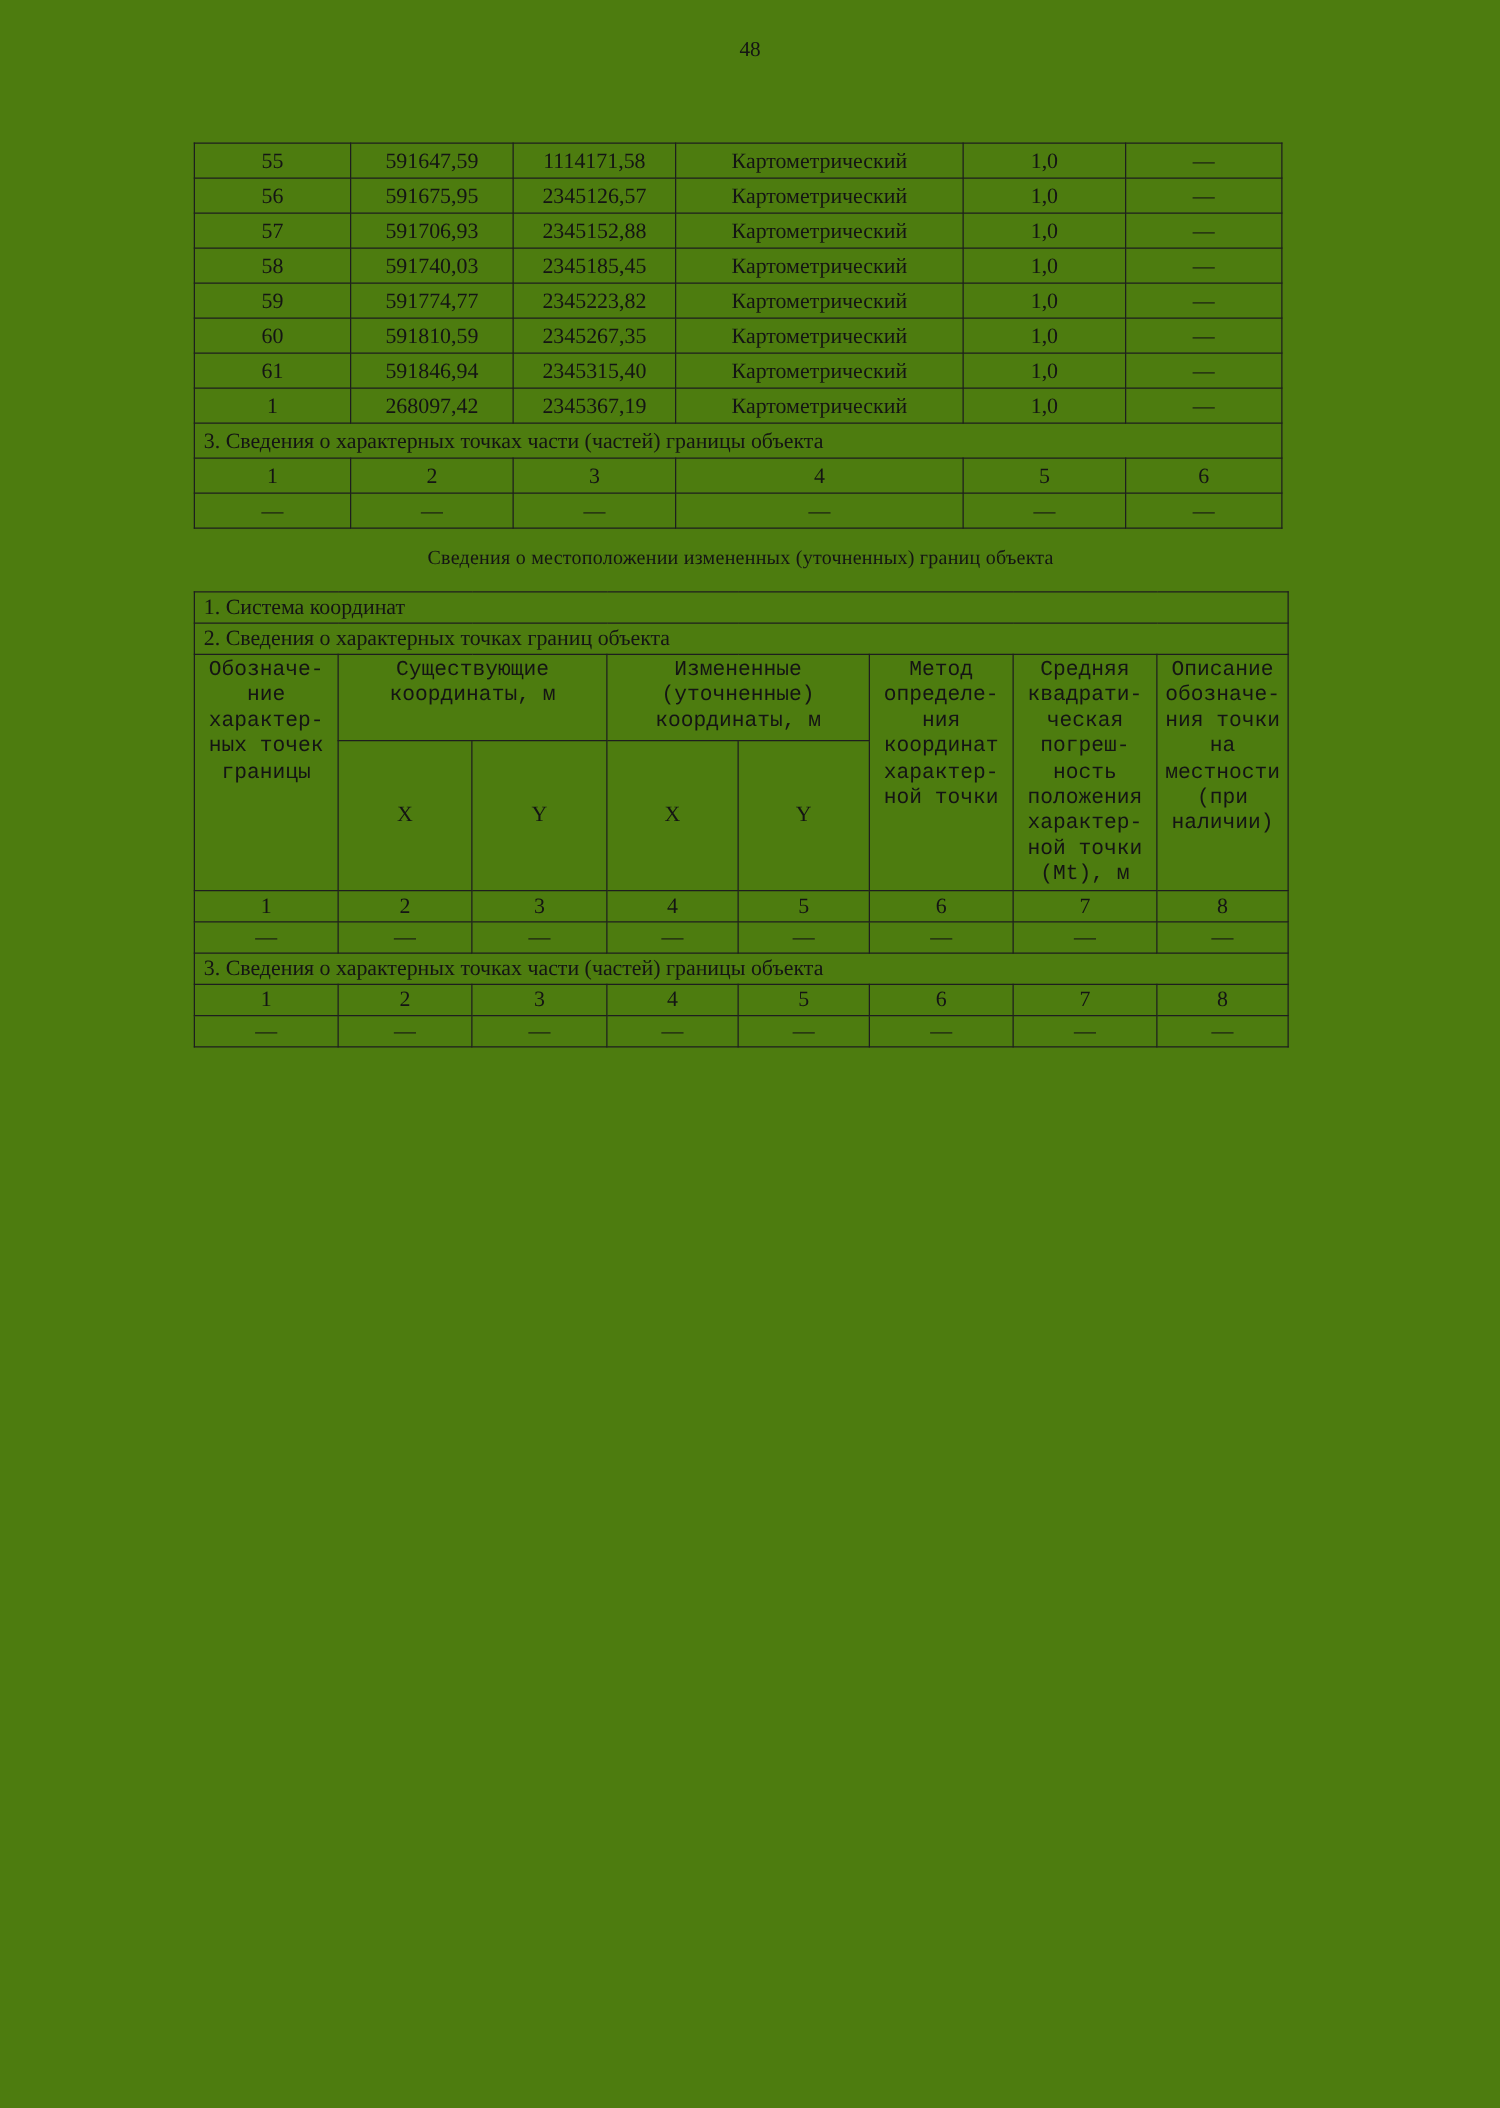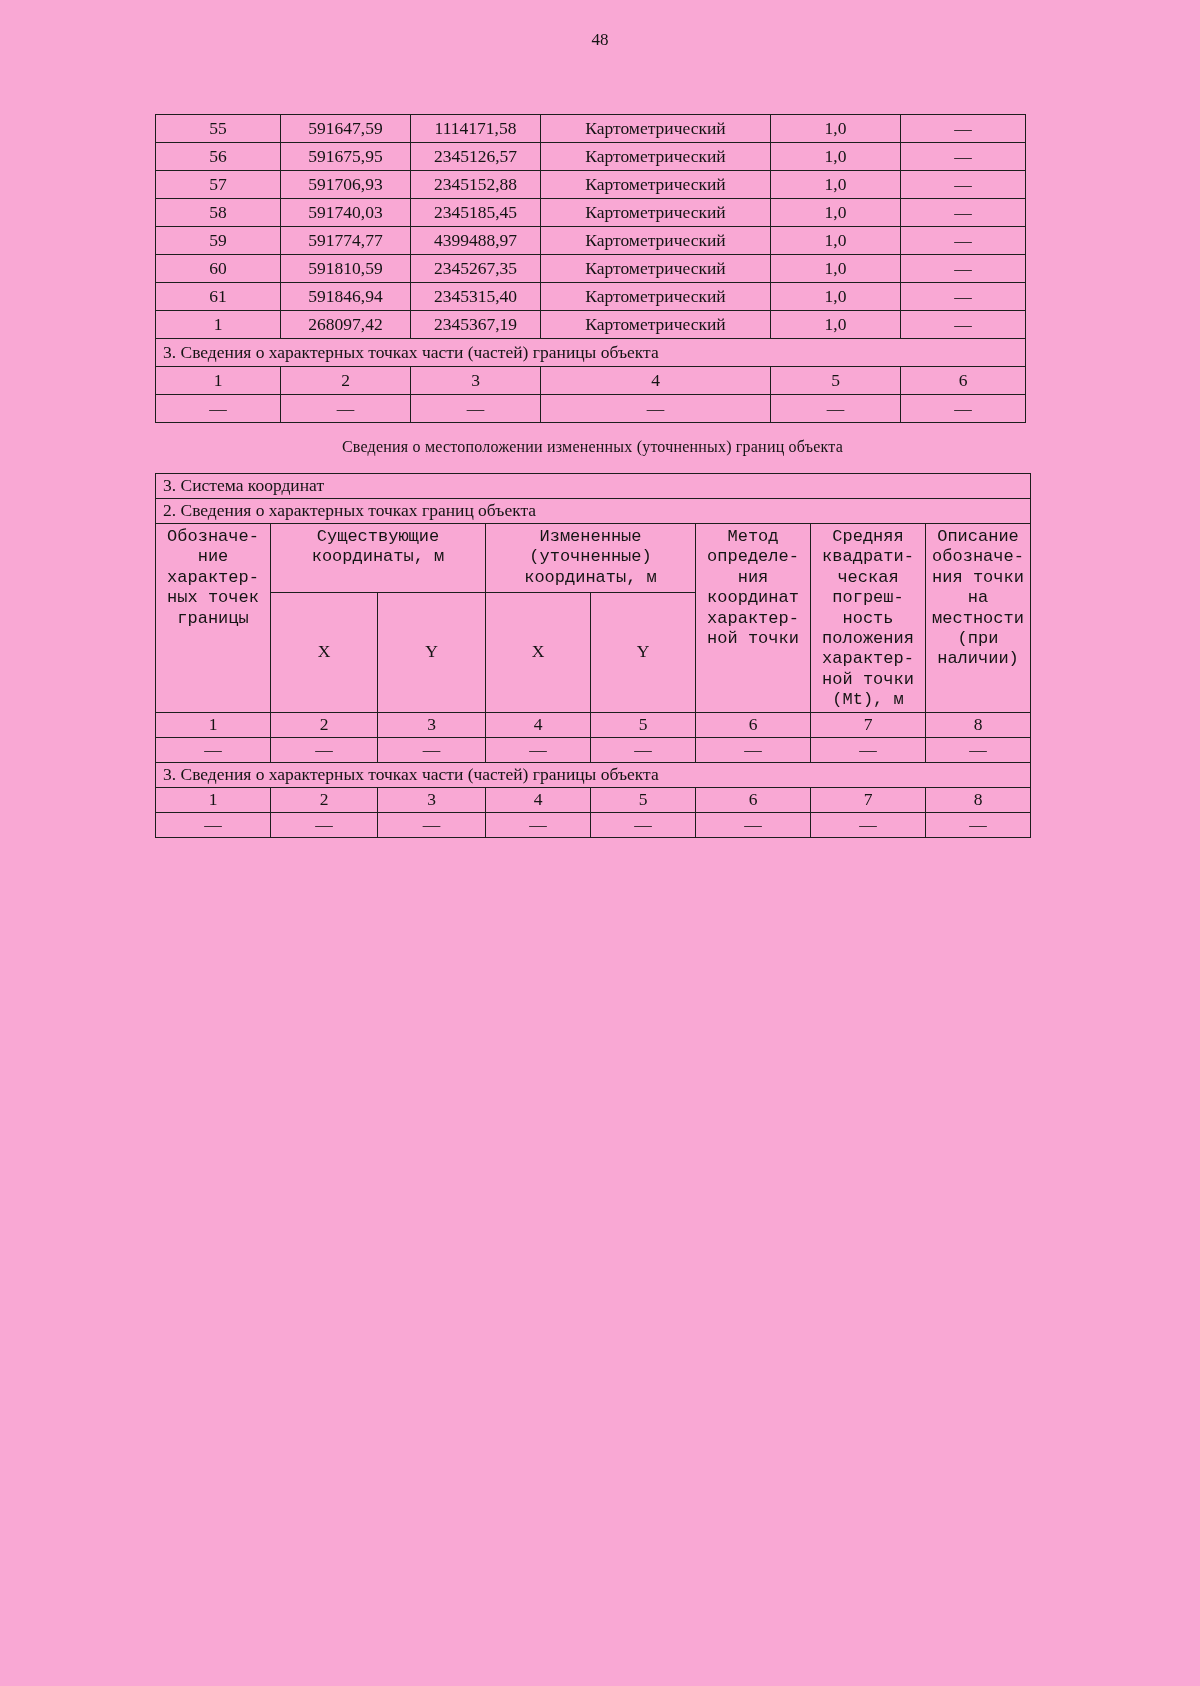--- a/index.html
+++ b/index.html
@@ -1,18 +1,18 @@
 <!DOCTYPE html>
 <html><head>
 <meta charset="utf-8">
 <style>
   * { margin:0; padding:0; box-sizing:border-box; }
   html,body { background:#ffffff; }
   .page {
-    position:relative; width:1200px; height:1686px; background:#f9a8d4;
+    position:relative; width:1200px; height:1686px; background:#4d7c0f;
     font-family:"Liberation Serif","DejaVu Serif",serif; color:#141414;
     overflow:hidden;
   }
   .page-number {
     position:absolute; top:30px; left:0; width:100%;
     text-align:center; font-size:17px;
   }
   table { position:absolute; border-collapse:collapse; table-layout:fixed; }
   td {
     border:1px solid #1e1e1e; text-align:center; vertical-align:middle;
@@ -81,21 +81,21 @@
           <td>591740,03</td>
           <td>2345185,45</td>
           <td>Картометрический</td>
           <td>1,0</td>
           <td>—</td>
         </tr>
 
         <tr>
           <td>59</td>
           <td>591774,77</td>
-          <td>4399488,97</td>
+          <td>2345223,82</td>
           <td>Картометрический</td>
           <td>1,0</td>
           <td>—</td>
         </tr>
 
         <tr>
           <td>60</td>
           <td>591810,59</td>
           <td>2345267,35</td>
           <td>Картометрический</td>
@@ -164,21 +164,21 @@
         <col style="width:107px">
         <col style="width:108px">
       <col style="width:105px">
         <col style="width:105px">
         <col style="width:115px">
       <col style="width:115px">
         <col style="width:105px">
     </colgroup>
     <tbody>
       <tr>
-        <td colspan="8" class="left-cell">3. Система координат</td>
+        <td colspan="8" class="left-cell">1. Система координат</td>
       </tr>
       <tr>
         <td colspan="8" class="left-cell">2. Сведения о характерных точках границ объекта</td>
       </tr>
       <tr class="hdr-row">
         <td rowspan="2" class="hdr">Обозначе-
 ние
 характер-
 ных точек
 границы</td>

